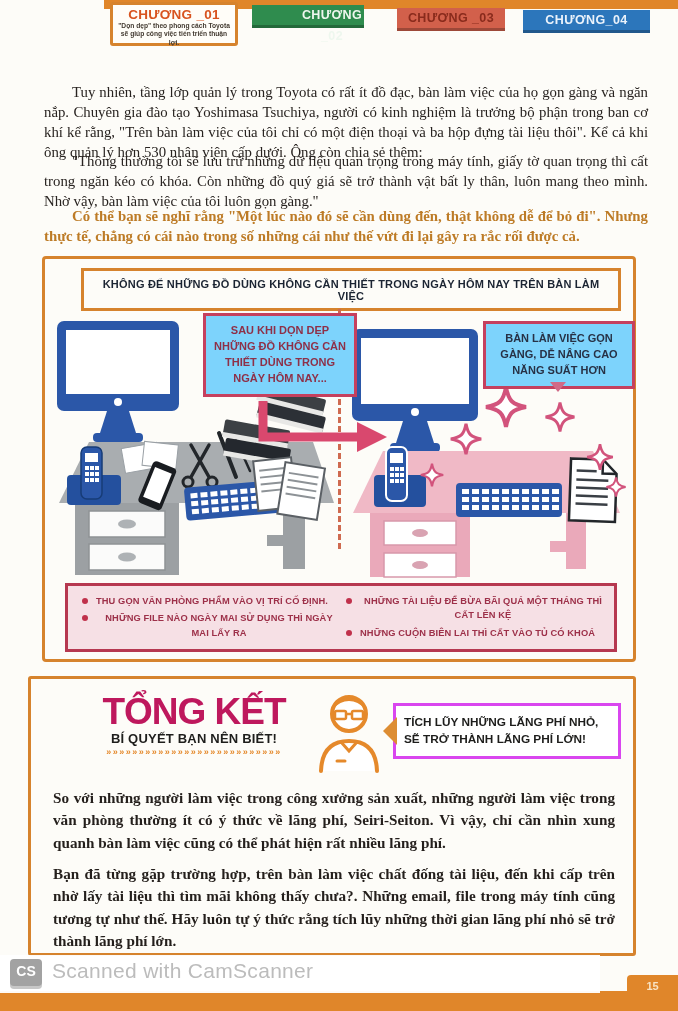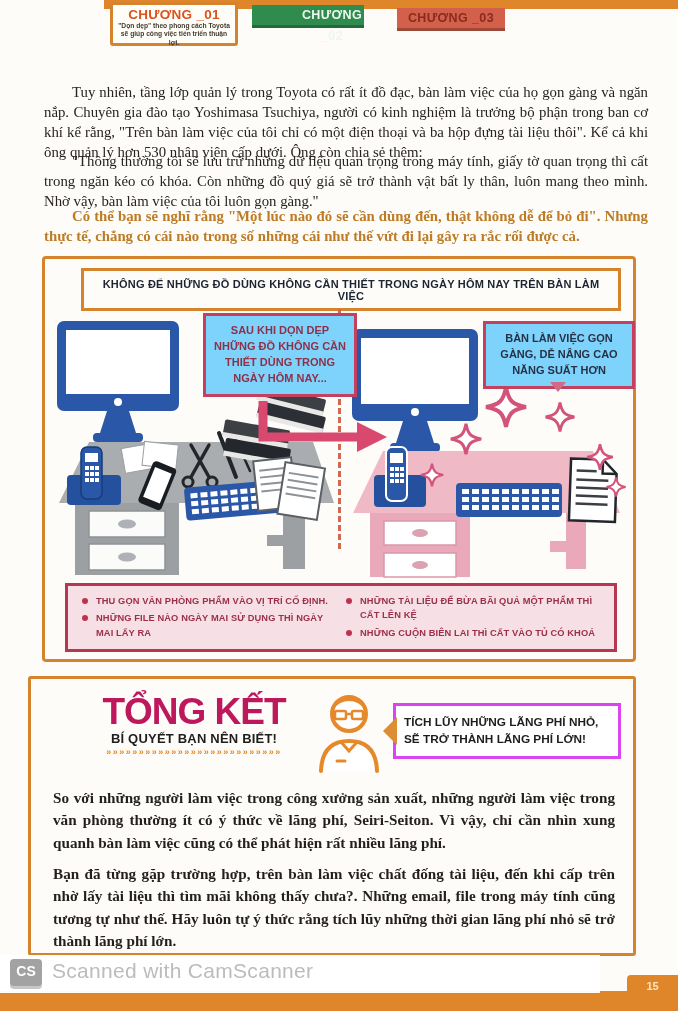--- a/index.html
+++ b/index.html
@@ -27,21 +27,21 @@
   .illus-title{margin:9px 12px 0 12px;border:3px solid #d6832d;padding:7px 6px 6px 6px;text-align:center;font-size:11px;font-weight:bold;color:#1b2432;letter-spacing:.2px;}
   .stage{position:absolute;left:0;top:44px;width:588px;height:278px;}
   .divider{position:absolute;left:293px;top:6px;height:240px;border-left:3px dashed #cf6a50;}
   .bubble{position:absolute;background:#7dd3fc;border:3px solid #c5405e;box-sizing:border-box;text-align:center;font-weight:bold;font-size:11px;line-height:1.45;padding:7px 4px;}
   .bubble-left{left:158px;top:10px;width:154px;color:#8e3048;}
   .bubble-right{left:438px;top:18px;width:152px;color:#273145;}
   .bubble-right:after{content:"";position:absolute;left:50%;bottom:-14px;margin-left:-9px;border:8px solid transparent;border-top:10px solid #d16a87;}
   .arrow-svg{position:absolute;left:188px;top:98px;}
   .desk-left{position:absolute;left:6px;top:4px;}
   .desk-right{position:absolute;left:303px;top:22px;}
-  .bullets{position:absolute;left:20px;top:324px;width:552px;min-height:66px;background:#f6e0e5;border:3px solid #b63850;box-sizing:border-box;display:flex;padding:8px 8px 6px 10px;}
+  .bullets{position:absolute;left:20px;top:324px;width:552px;min-height:66px;background:#f6e0e5;border:3px solid #b63850;box-sizing:border-box;display:flex;padding:8px 8px 6px 10px;text-align:center;}
   .bcol{width:50%;}
   .bitem{display:flex;margin-bottom:3px;}
   .bdot{width:6px;height:6px;border-radius:50%;background:#c0314b;margin:4px 8px 0 4px;flex:none;}
   .btext{font-size:9.3px;font-weight:bold;color:#9d3049;line-height:1.55;letter-spacing:.1px;}
 
   
   .summary{position:absolute;left:28px;top:676px;width:608px;height:280px;border:3px solid #d6832d;border-radius:3px;box-sizing:border-box;background:#fdfcf8;}
   .tk{position:absolute;left:48px;top:14px;width:230px;text-align:center;}
   .tk-title{font-size:37px;font-weight:bold;color:#be185d;letter-spacing:-1px;line-height:1;}
   .tk-sub{font-size:13px;font-weight:bold;color:#1e1e1c;margin-top:1px;letter-spacing:.2px;}
@@ -65,20 +65,21 @@
 
 <div class="page">
 
   <div class="top-strip"></div>
   <div class="tab1">
     <div class="tab1-label">CHƯƠNG _01</div>
     <div class="tab1-sub">"Dọn dẹp" theo phong cách Toyota sẽ giúp công việc tiến triển thuận lợi.</div>
   </div>
   <div class="htab tab2">CHƯƠNG _02</div>
   <div class="htab tab3">CHƯƠNG _03</div>
+  <div class="htab tab4">CHƯƠNG_04</div>
 
   <div class="para p1">Tuy nhiên, tầng lớp quản lý trong Toyota có rất ít đồ đạc, bàn làm việc của họ gọn gàng và ngăn nắp. Chuyên gia đào tạo Yoshimasa Tsuchiya, người có kinh nghiệm là trưởng bộ phận trong ban cơ khí kể rằng, "Trên bàn làm việc của tôi chỉ có một điện thoại và ba hộp đựng tài liệu thôi". Kể cả khi ông quản lý hơn 530 nhân viên cấp dưới. Ông còn chia sẻ thêm:</div>
   <div class="para p2">"Thông thường tôi sẽ lưu trữ những dữ liệu quan trọng trong máy tính, giấy tờ quan trọng thì cất trong ngăn kéo có khóa. Còn những đồ quý giá sẽ trở thành vật bất ly thân, luôn mang theo mình. Nhờ vậy, bàn làm việc của tôi luôn gọn gàng."</div>
   <div class="para p3">Có thể bạn sẽ nghĩ rằng "Một lúc nào đó sẽ cần dùng đến, thật không dễ để bỏ đi". Nhưng thực tế, chẳng có cái nào trong số những cái như thế vứt đi lại gây ra rắc rối được cả.</div>
 
   <div class="illus">
     <div class="illus-title">KHÔNG ĐỂ NHỮNG ĐỒ DÙNG KHÔNG CẦN THIẾT TRONG NGÀY HÔM NAY TRÊN BÀN LÀM VIỆC</div>
 
     <div class="stage">
       <div class="divider"></div>
@@ -293,21 +294,21 @@
             <span class="btext">THU GỌN VĂN PHÒNG PHẨM VÀO VỊ TRÍ CỐ ĐỊNH.</span>
           </div>
         <div class="bitem">
             <span class="bdot"></span>
             <span class="btext">NHỮNG FILE NÀO NGÀY MAI SỬ DỤNG THÌ NGÀY MAI LẤY RA</span>
           </div>
       </div>
       <div class="bcol">
         <div class="bitem">
             <span class="bdot"></span>
-            <span class="btext">NHỮNG TÀI LIỆU ĐỂ BỪA BÃI QUÁ MỘT PHẨM THÌ CẤT LÊN KỆ</span>
+            <span class="btext">NHỮNG TÀI LIỆU ĐỂ BỪA BÃI QUÁ MỘT THÁNG THÌ CẤT LÊN KỆ</span>
           </div>
         <div class="bitem">
             <span class="bdot"></span>
             <span class="btext">NHỮNG CUỘN BIÊN LAI THÌ CẤT VÀO TỦ CÓ KHOÁ</span>
           </div>
       </div>
     </div>
   </div>
 
   <div class="summary">

